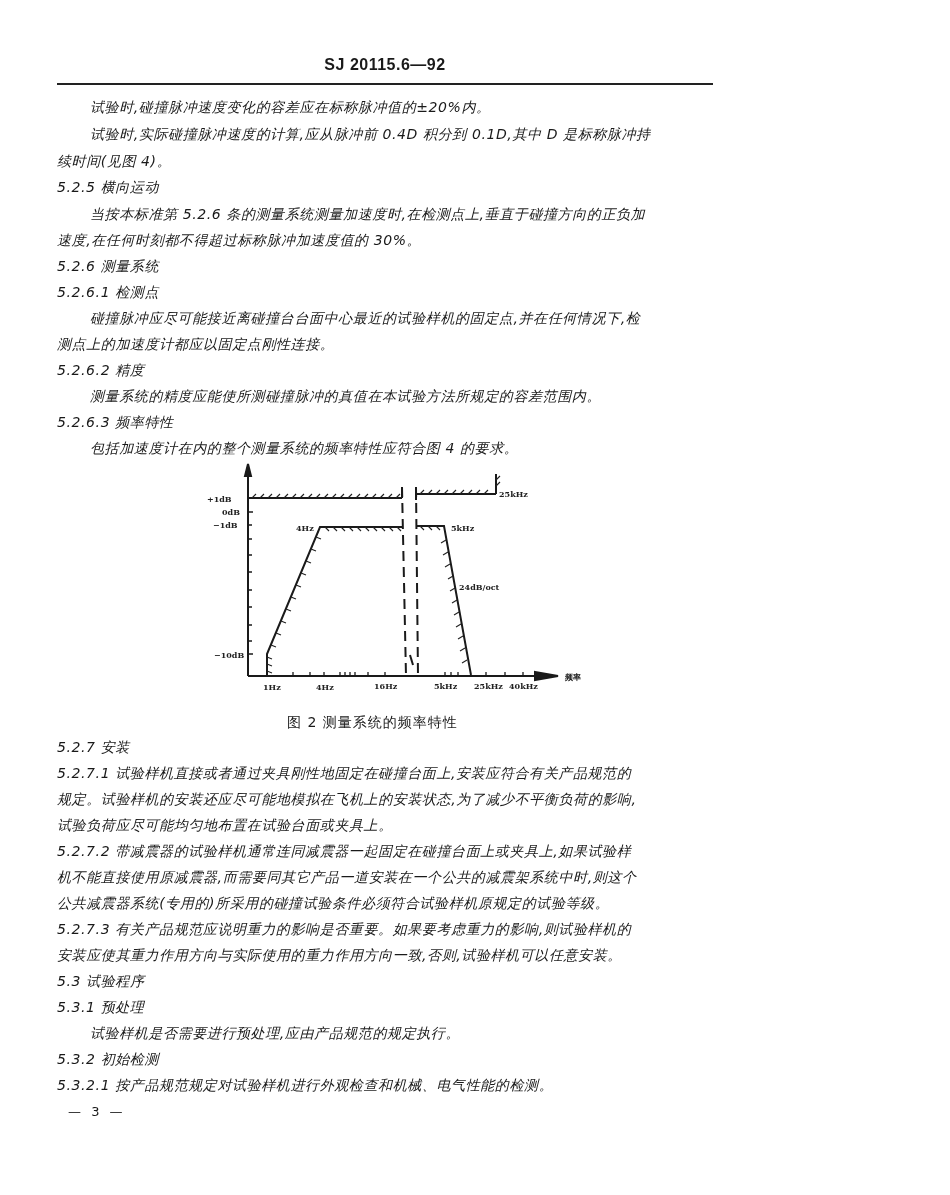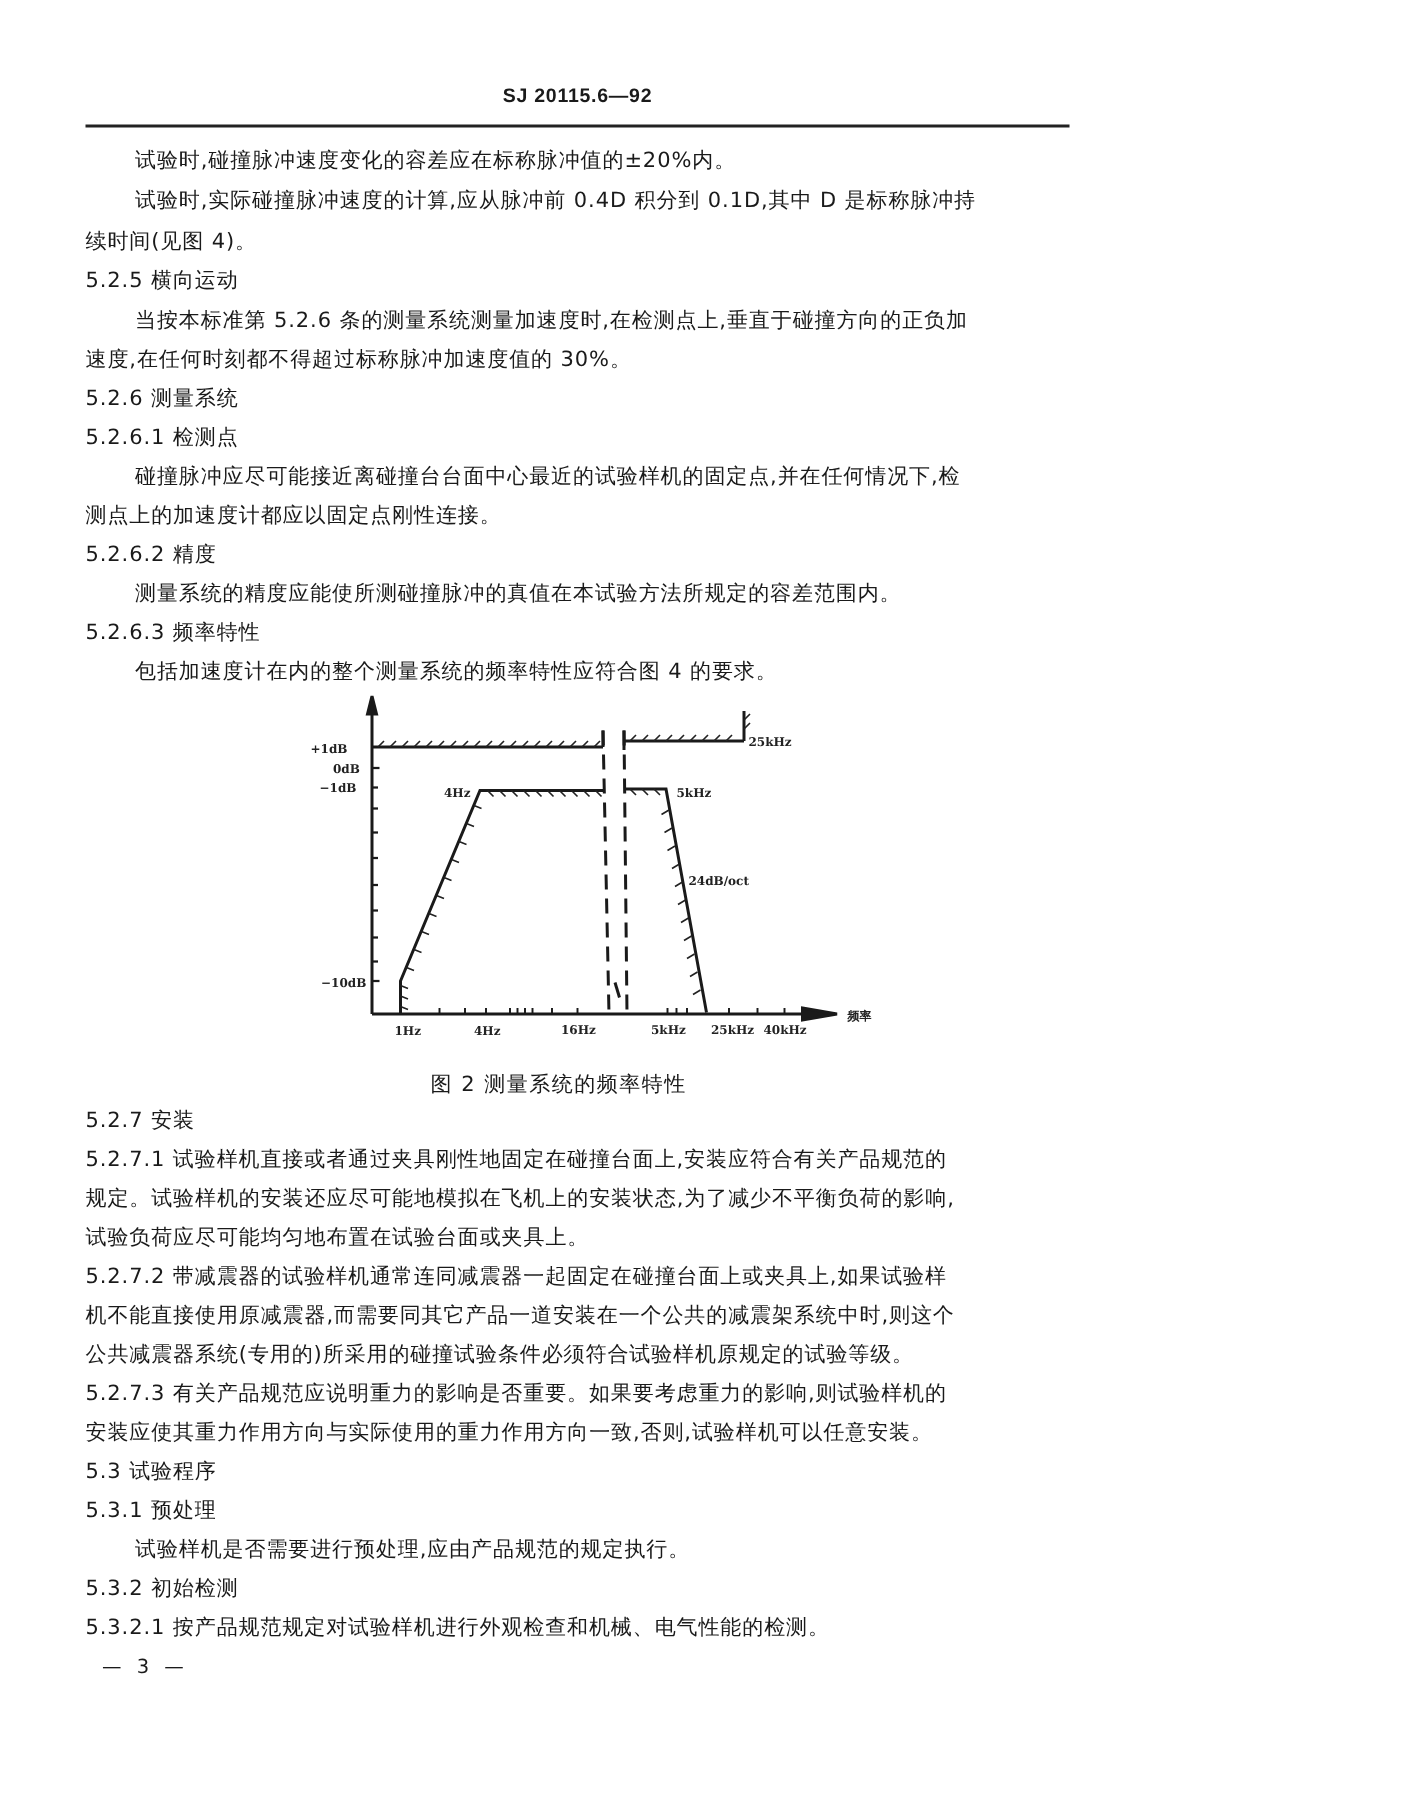--- a/index.html
+++ b/index.html
@@ -1,21 +1,21 @@
 <!DOCTYPE html>
 <html><head>
 <meta charset="utf-8">
 <style>
   html, body { margin:0; padding:0; background:#ffffff; }
   body { width:950px; height:1195px; position:relative; overflow:hidden;
          font-family:"DejaVu Sans", sans-serif; color:#1a1a1a; }
   .hdr { position:absolute; left:0; width:770px; top:56px; text-align:center;
-         font-family:"Liberation Sans", sans-serif; font-size:13px; font-weight:bold; letter-spacing:0.5px; }
+         font-family:"Liberation Sans", sans-serif; font-size:16px; font-weight:bold; letter-spacing:0.5px; }
   .rule { position:absolute; left:57px; top:83px; width:656px; height:2px; background:#222; }
-  .ln { position:absolute; left:57px; width:660px; font-size:14px; line-height:18px; white-space:nowrap; letter-spacing:0.6px; }
+  .ln { position:absolute; left:57px; width:660px; font-size:14px; line-height:18px; white-space:nowrap; letter-spacing:0.6px;font-style:italic; }
   .ind { left:90px; }
   .cap { position:absolute; left:287px; top:714px; font-size:14px; letter-spacing:1px;text-align:right; }
   .pg { position:absolute; left:68px; top:1086px; font-size:13px; letter-spacing:3px; }
   svg text { font-family:"DejaVu Serif", serif; font-weight:bold; font-size:8px; fill:#222; }
   .chart { position:absolute; left:0; top:0; }
 </style>
 </head>
 <body>
 
 <div class="hdr">SJ 20115.6—92</div>

